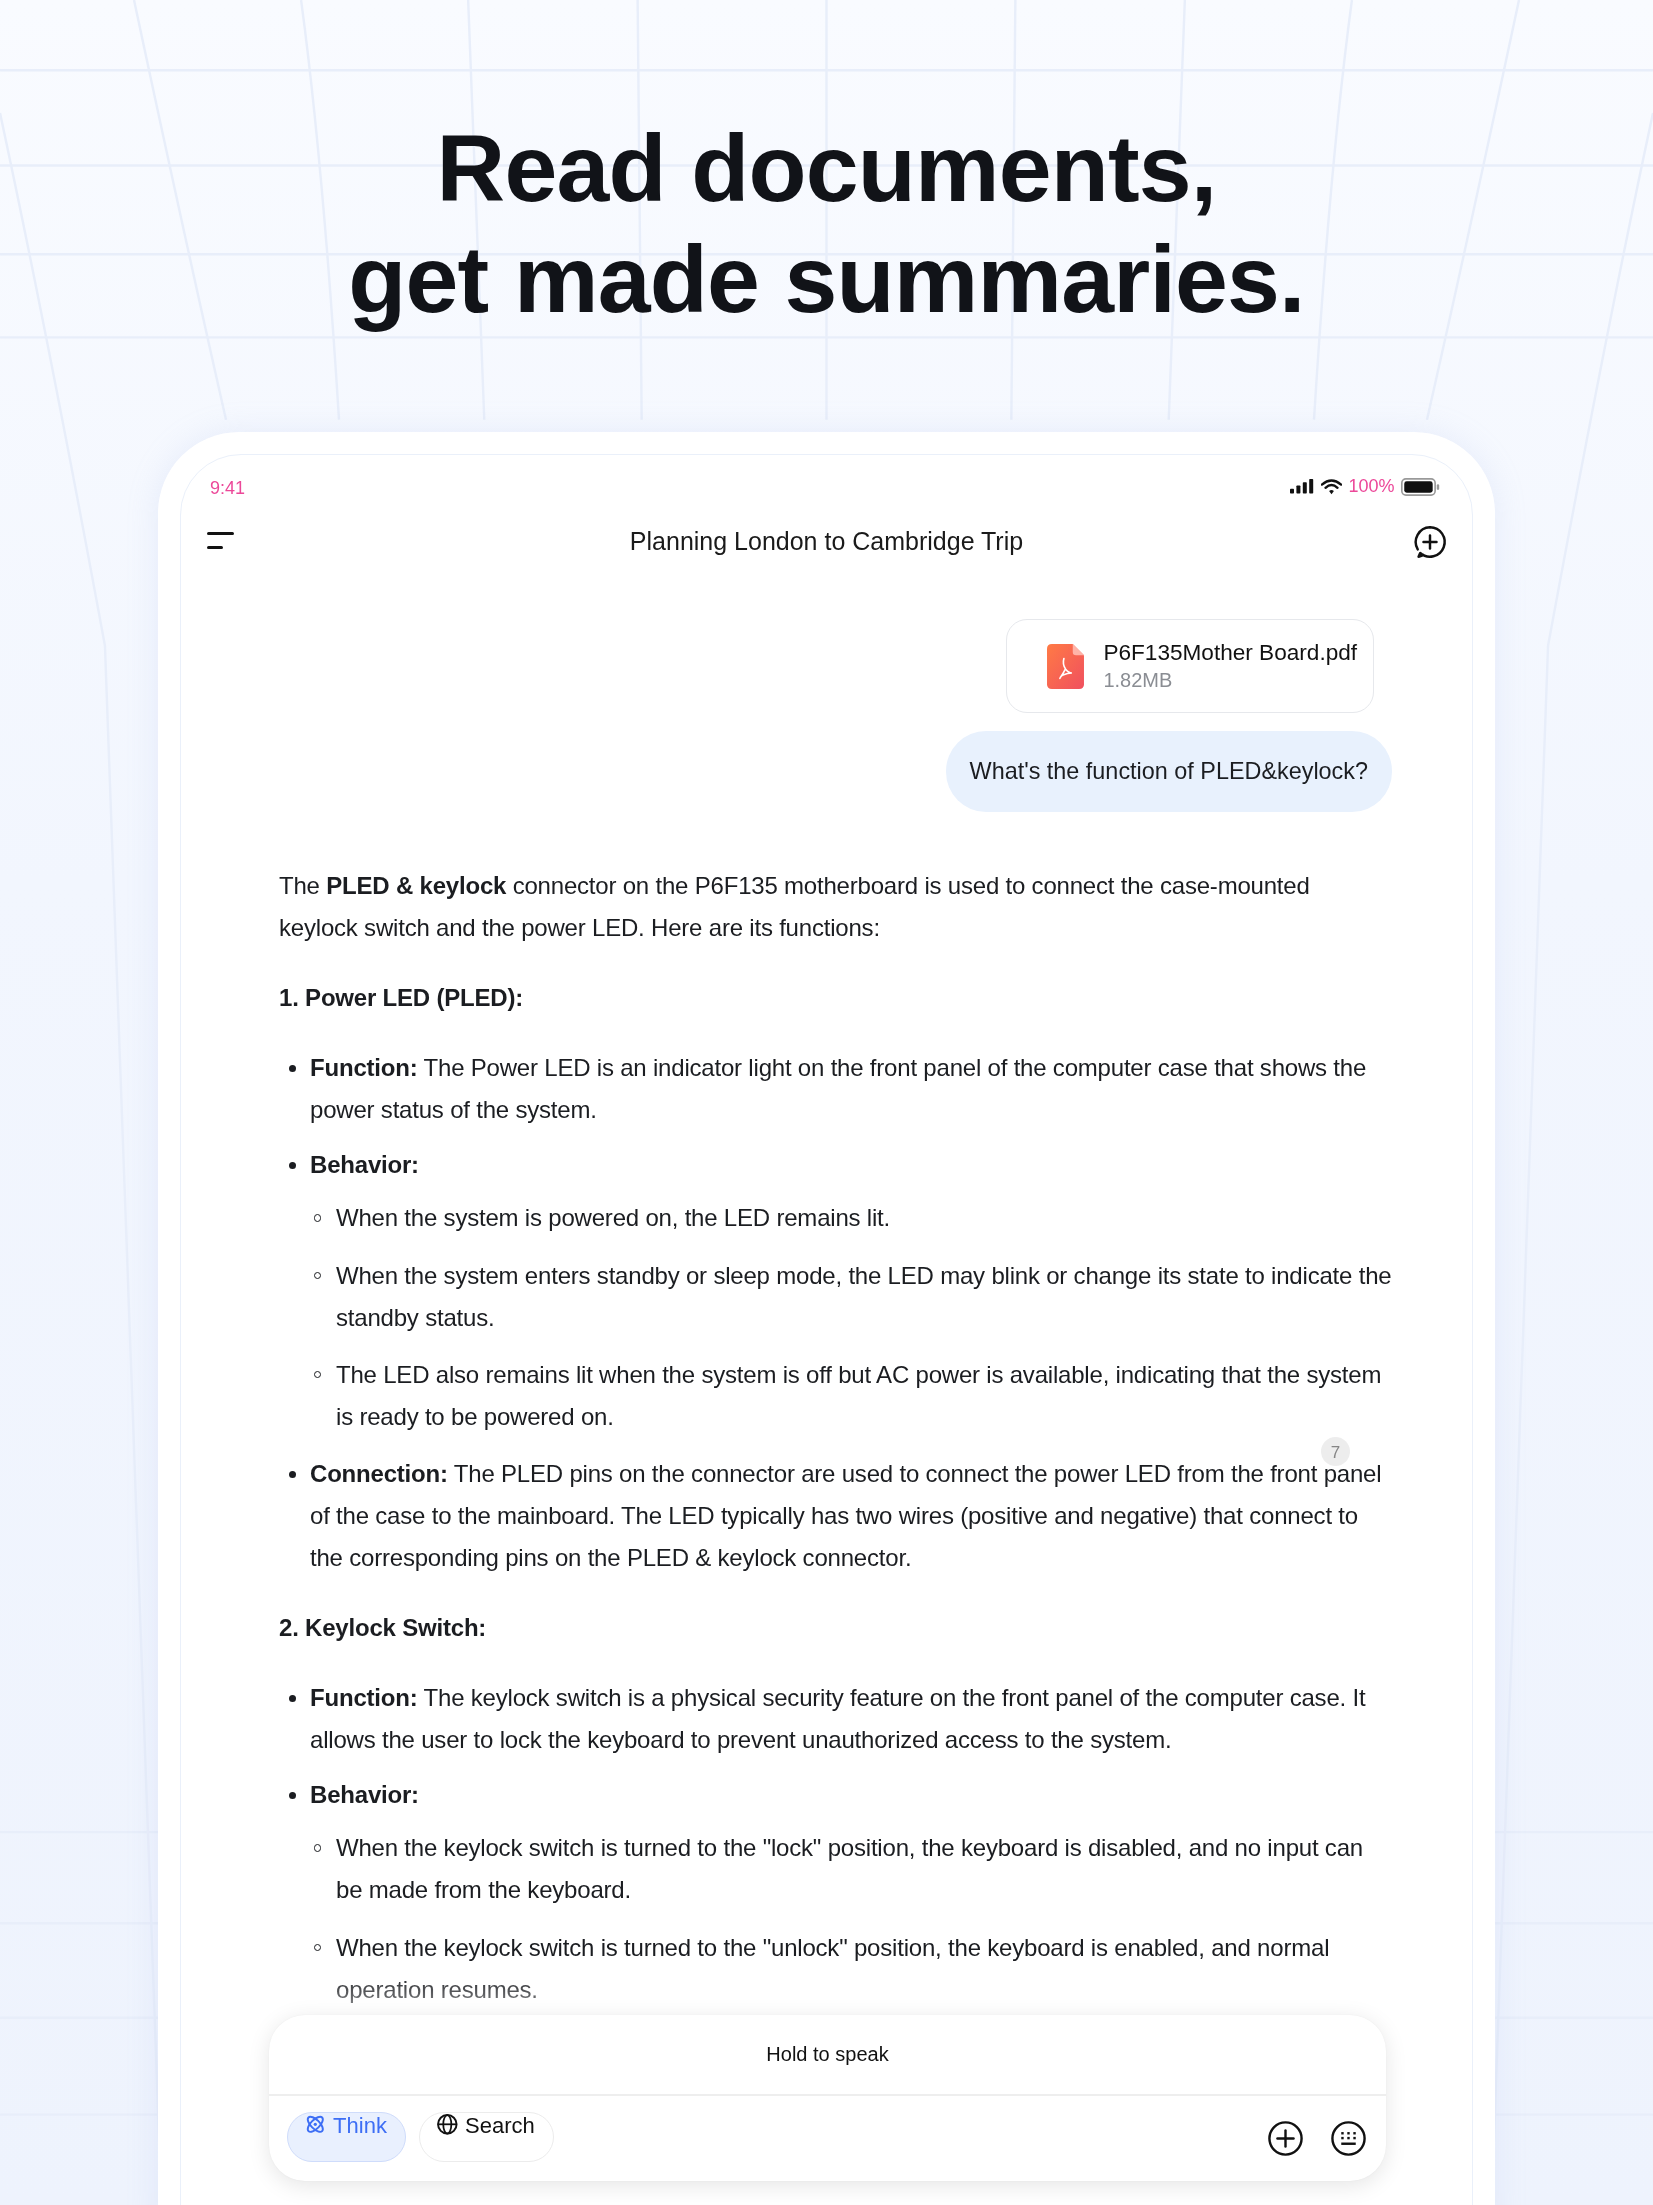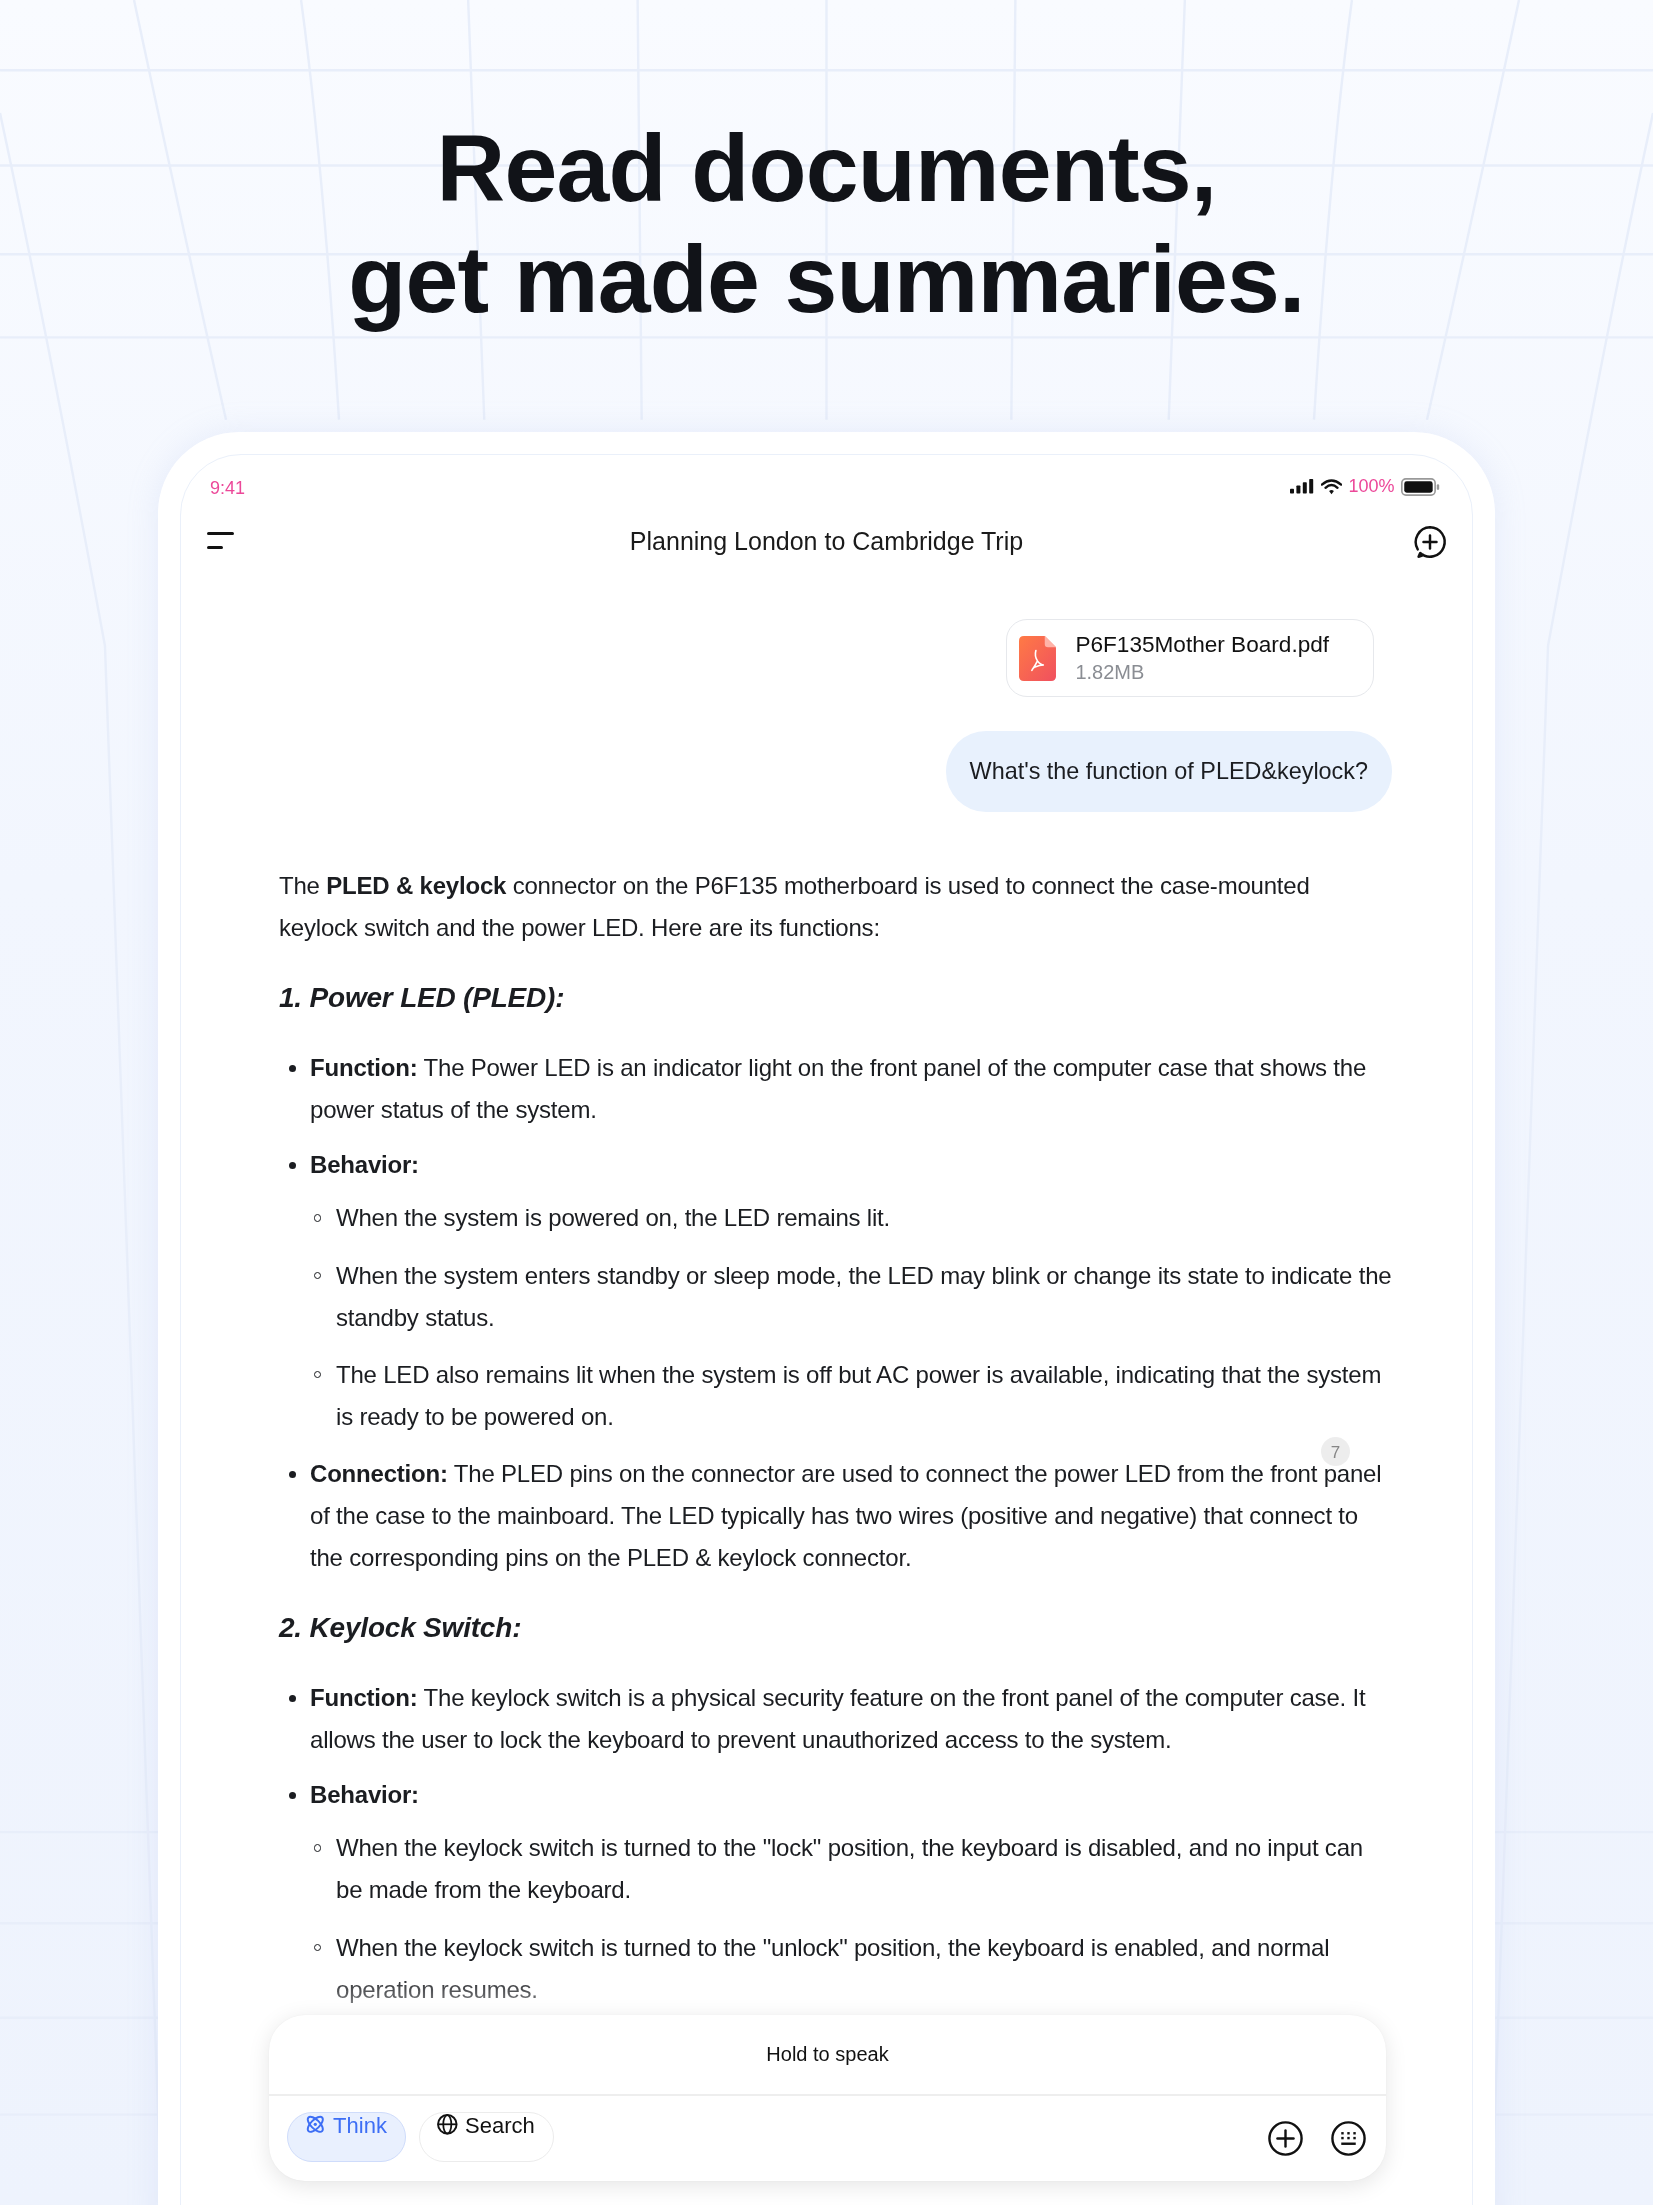--- a/index.html
+++ b/index.html
@@ -35,41 +35,41 @@
   .menu-btn { position: absolute; left: 24px; top: 11.3px; width: 32px; height: 29px; cursor: pointer; }
   .menu-btn .l1 { position: absolute; left: 2.4px; top: 4.8px; width: 27px; height: 3.2px; background: #111; border-radius: 1.6px; }
   .menu-btn .l2 { position: absolute; left: 2.4px; top: 18.6px; width: 15.3px; height: 3.2px; background: #111; border-radius: 1.6px; }
   .header-title {
     position: absolute; left: 0; right: 0; top: 11.3px; text-align: center;
     font-size: 25px; font-weight: 500; color: #1a1a1a;
   }
   .new-chat-btn { position: absolute; right: 24px; top: 8px; width: 36px; height: 36px; cursor: pointer; }
 
   .file-card {
-    position: absolute; left: 825px; top: 164px; width: 368px; height: 78px;
+    position: absolute; left: 825px; top: 164px; width: 368px; height: 94px;
     border: 1.6px solid #e6e8ec; border-radius: 21px; background: #fff;
-    display: flex; align-items: center; padding-left: 12px;
+    display: flex; align-items: center; padding-left: 40px;
   }
   .pdf-icon { width: 37px; height: 45px; margin-right: 19.4px; flex: none; }
   .file-name { font-size: 22.6px; color: #111; line-height: 29px; }
   .file-size { font-size: 20px; color: #8a8d93; line-height: 27.4px; }
 
   .user-bubble {
     position: absolute; right: 80px; top: 276px; height: 81px;
     background: #e8f1fd; border-radius: 40px;
     padding: 0 24px; display: flex; align-items: center;
     font-size: 23.4px; color: #1b1d21;
   }
 
   .answer {
     position: absolute; left: 98px; top: 410px; width: 1114px;
     font-size: 24px; line-height: 42px; color: #1b1d21; letter-spacing: -0.2px;
   }
   .answer p { margin-bottom: 28px; }
-  .answer h4 { font-size: 28px; font-weight: 700; margin-bottom: 28px; line-height: 42px; font-style: italic; }
+  .answer h4 { font-size: 24px; font-weight: 700; margin-bottom: 28px; line-height: 42px; }
   .answer ul.l1 { list-style: none; margin-bottom: 28px; }
   .answer ul.l1 > li { position: relative; padding-left: 31px; margin-bottom: 13px; }
   .answer ul.l1 > li::before {
     content: ""; position: absolute; left: 9.7px; top: 18px; width: 7.3px; height: 7.3px;
     background: #1b1d21; border-radius: 50%;
   }
   .answer ul.l2 { list-style: none; margin-top: 11.3px; }
   .answer ul.l2 > li { position: relative; padding-left: 26px; margin-bottom: 15.3px; }
   .answer ul.l2 > li::before {
     content: ""; position: absolute; left: 4px; top: 17px; width: 7.3px; height: 7.3px;

